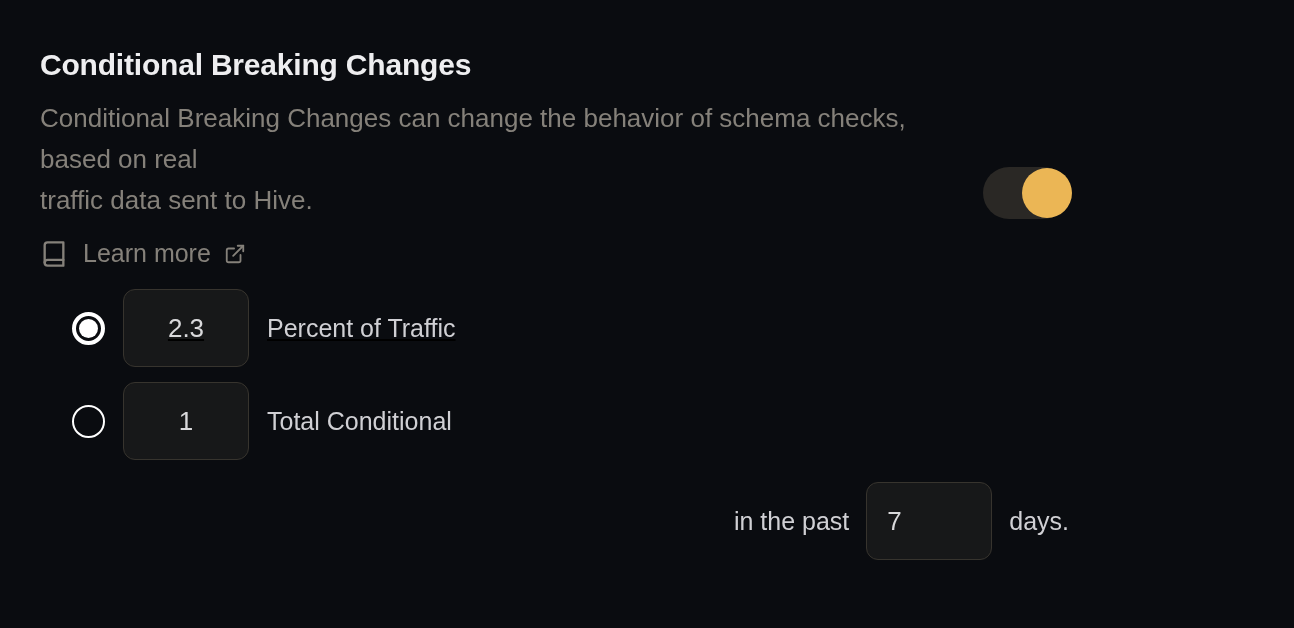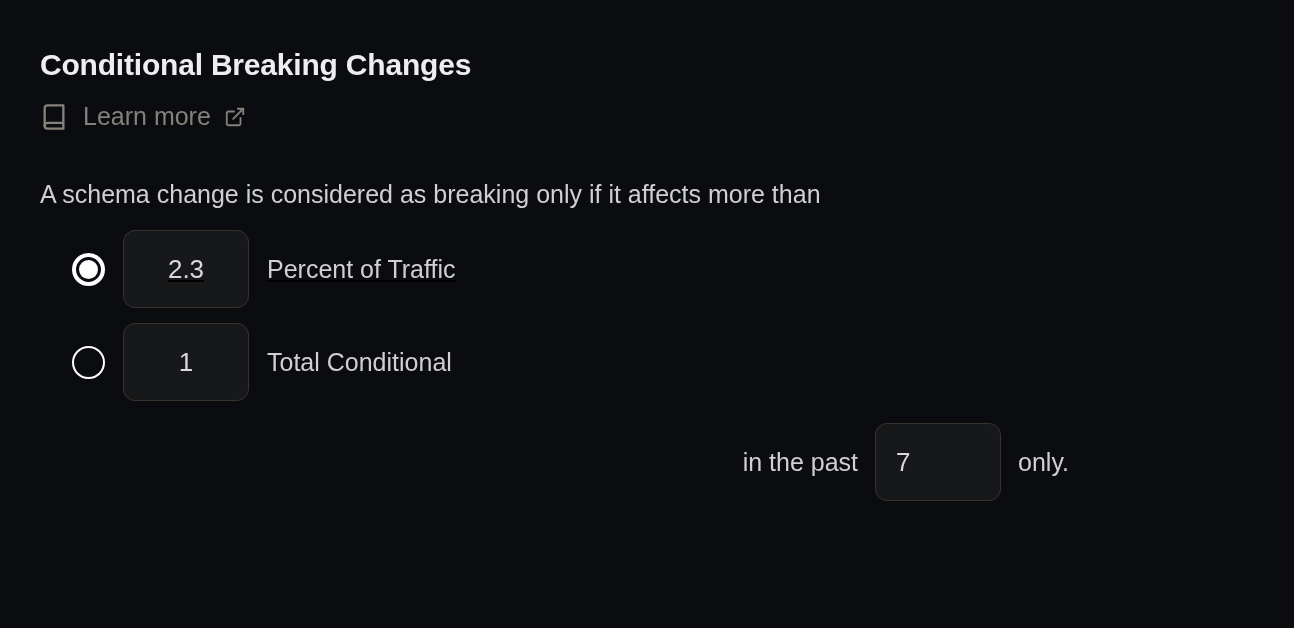--- a/index.html
+++ b/index.html
@@ -144,47 +144,55 @@
     justify-content: flex-end;
   }
 </style>
 </head>
 <body>
 
 <div class="panel">
 
   <h2 class="page-title">Conditional Breaking Changes</h2>
 
+  <div class="header-row">
+    <p class="desc">
+      <span>Conditional Breaking Changes can change the behavior of schema checks, based on real</span>
+      <span>traffic data sent to Hive.</span>
+    </p>
+    <button class="toggle" aria-checked="true">
+      <span class="knob"></span>
+    </button>
+  </div>
 
   <a class="learn-more">
     <svg width="28" height="28" viewBox="0 0 24 24" fill="none" stroke-width="2" stroke-linecap="round" stroke-linejoin="round">
       <path d="M4 19.5A2.5 2.5 0 0 1 6.5 17H20"></path>
       <path d="M6.5 2H20v20H6.5A2.5 2.5 0 0 1 4 19.5v-15A2.5 2.5 0 0 1 6.5 2z"></path>
     </svg>
     <span>Learn more</span>
     <svg class="ext" width="22" height="22" viewBox="0 0 24 24" fill="none" stroke-width="2" stroke-linecap="round" stroke-linejoin="round">
       <path d="M18 13v6a2 2 0 0 1-2 2H5a2 2 0 0 1-2-2V8a2 2 0 0 1 2-2h6"></path>
       <polyline points="15 3 21 3 21 9"></polyline>
       <line x1="10" y1="14" x2="21" y2="3"></line>
     </svg>
   </a>
 
-  <p class="intro">A schema change is considered as breaking only if it affects more than</p>
 
   <div class="option-row first">
     <span class="radio selected" role="radio" aria-checked="true"></span>
     <input class="num-input" type="text" value="2.3" style="">
     <span class="option-label">Percent of Traffic</span>
   </div>
 
   <div class="option-row second">
     <span class="radio" role="radio" aria-checked="false"></span>
     <input class="num-input" type="text" value="1" style="">
     <span class="option-label">Total Conditional</span>
   </div>
 
   <div class="period-row">
     <span>in the past</span>
     <input class="num-input days" type="text" value="7" style="">
-    <span>only.</span>
+    <span>days.</span>
   </div>
 
 </div>
 
 </body></html>

